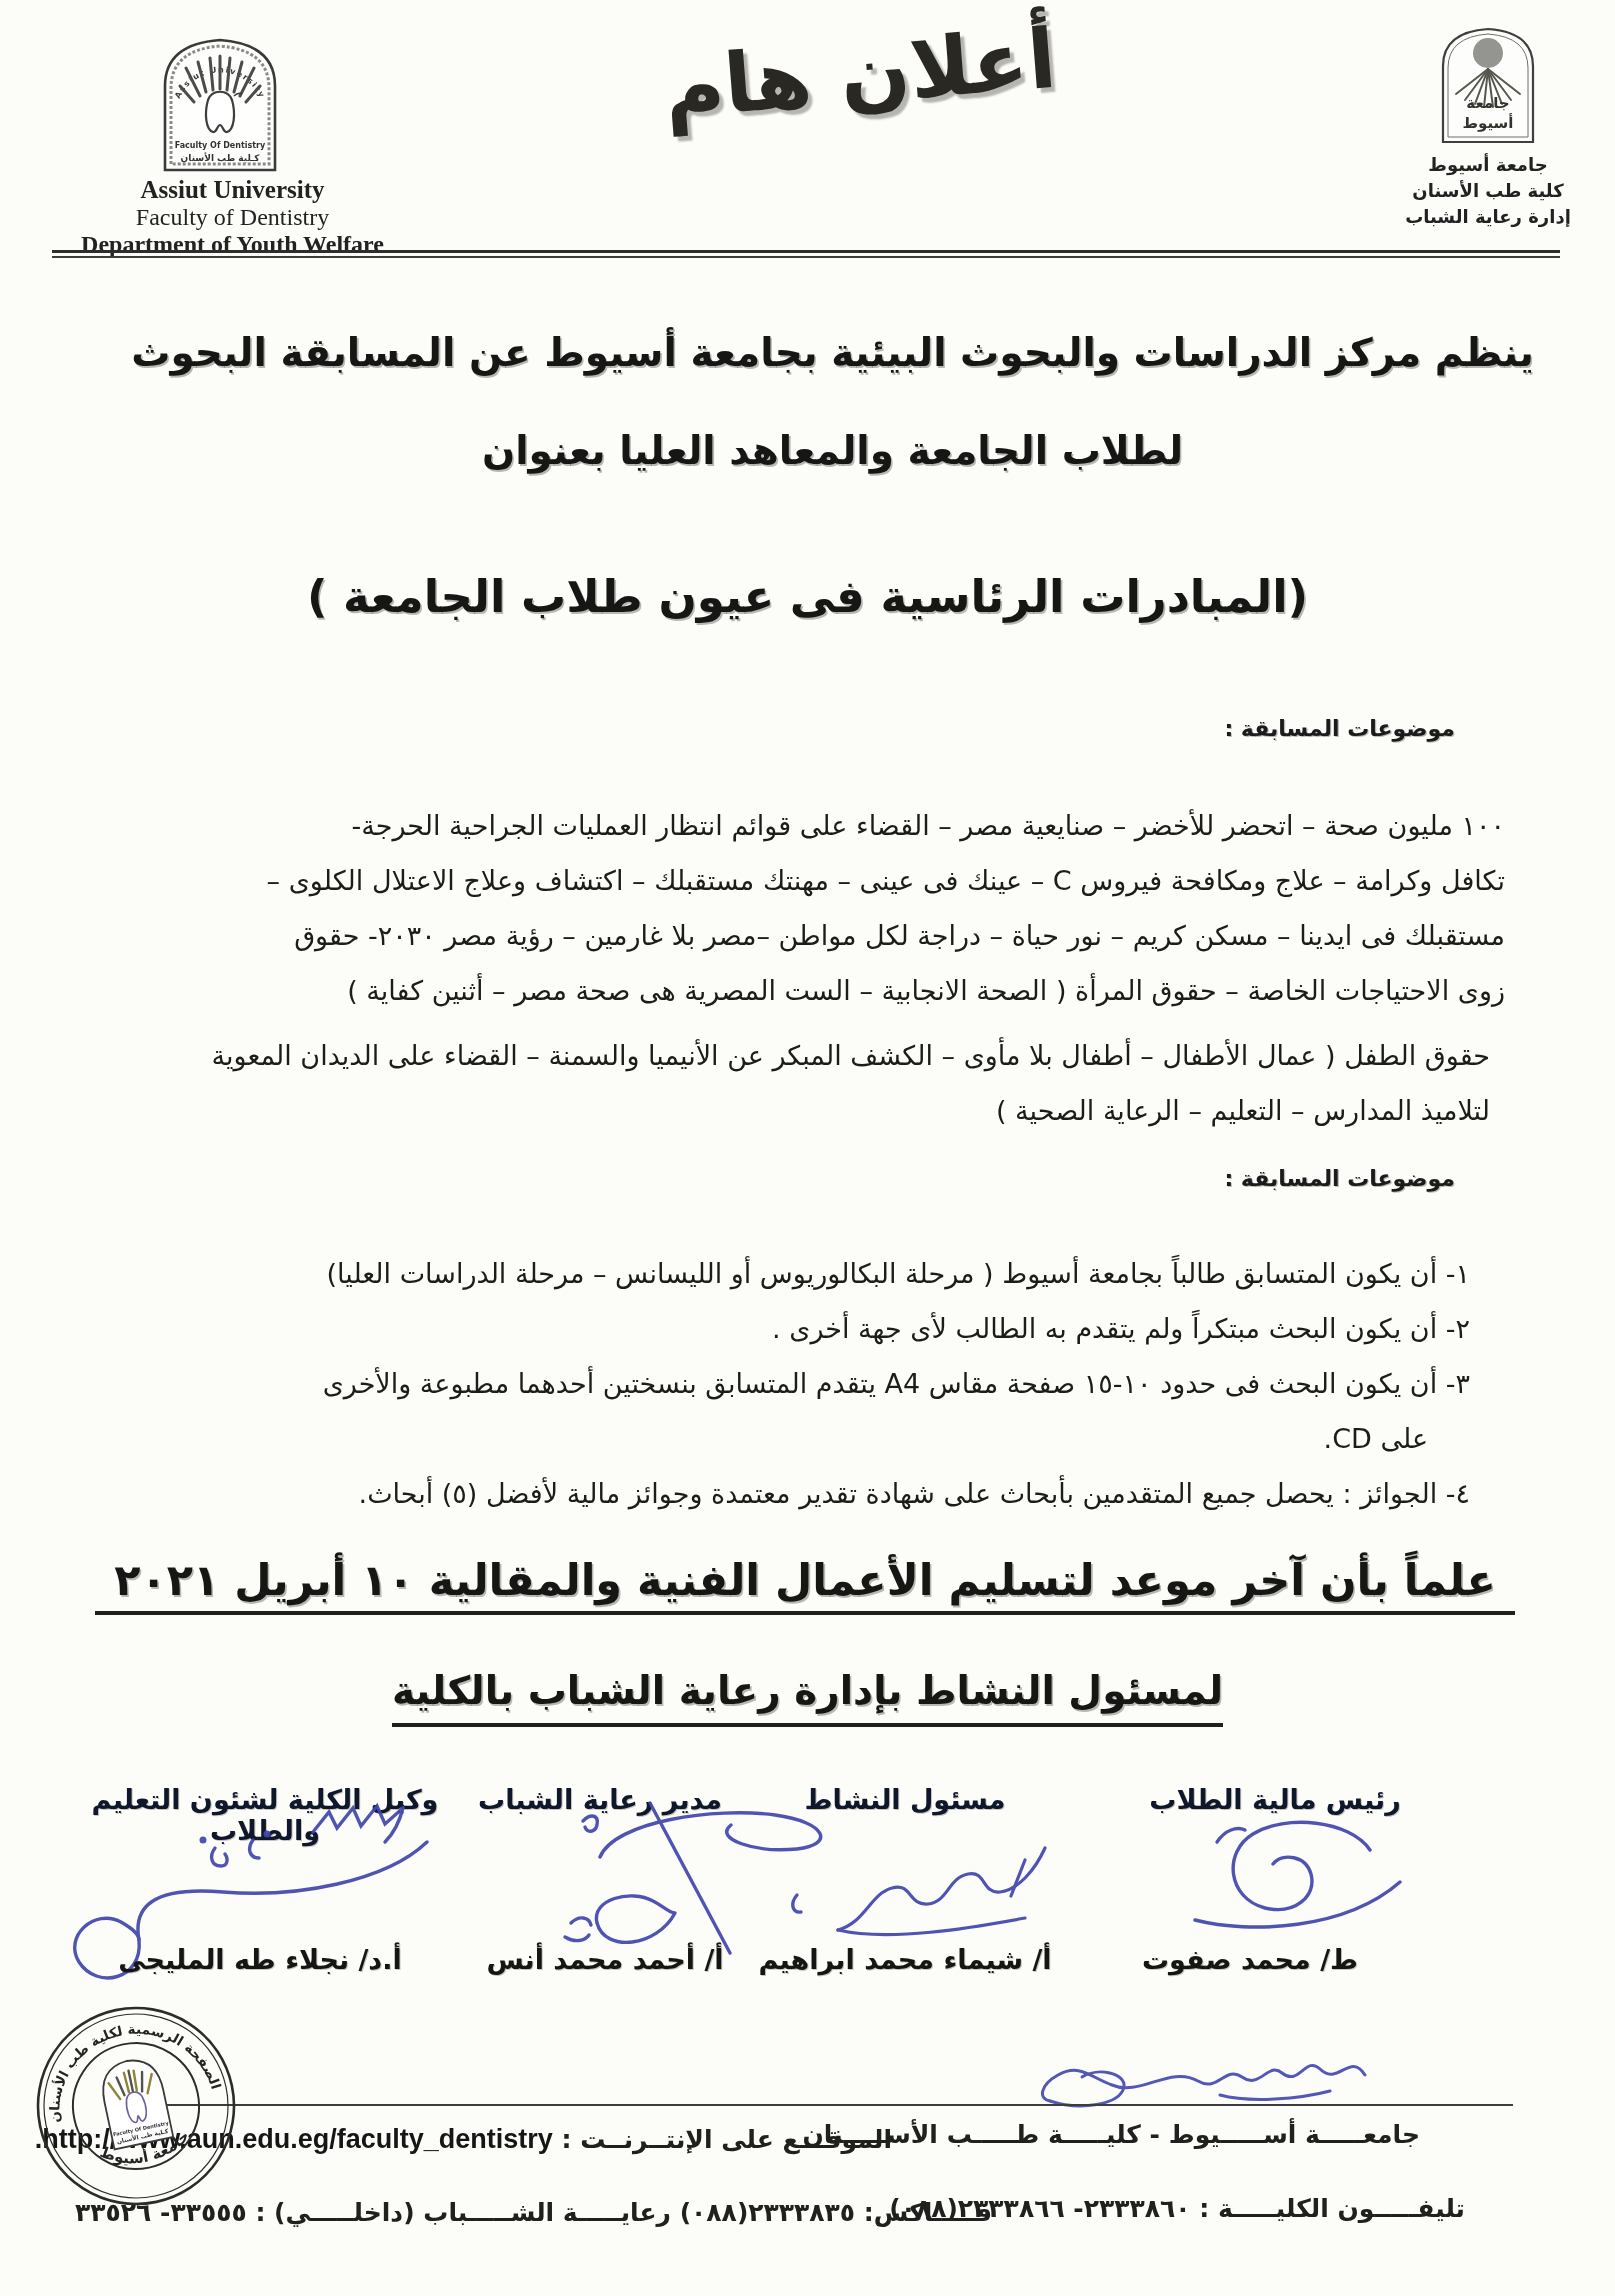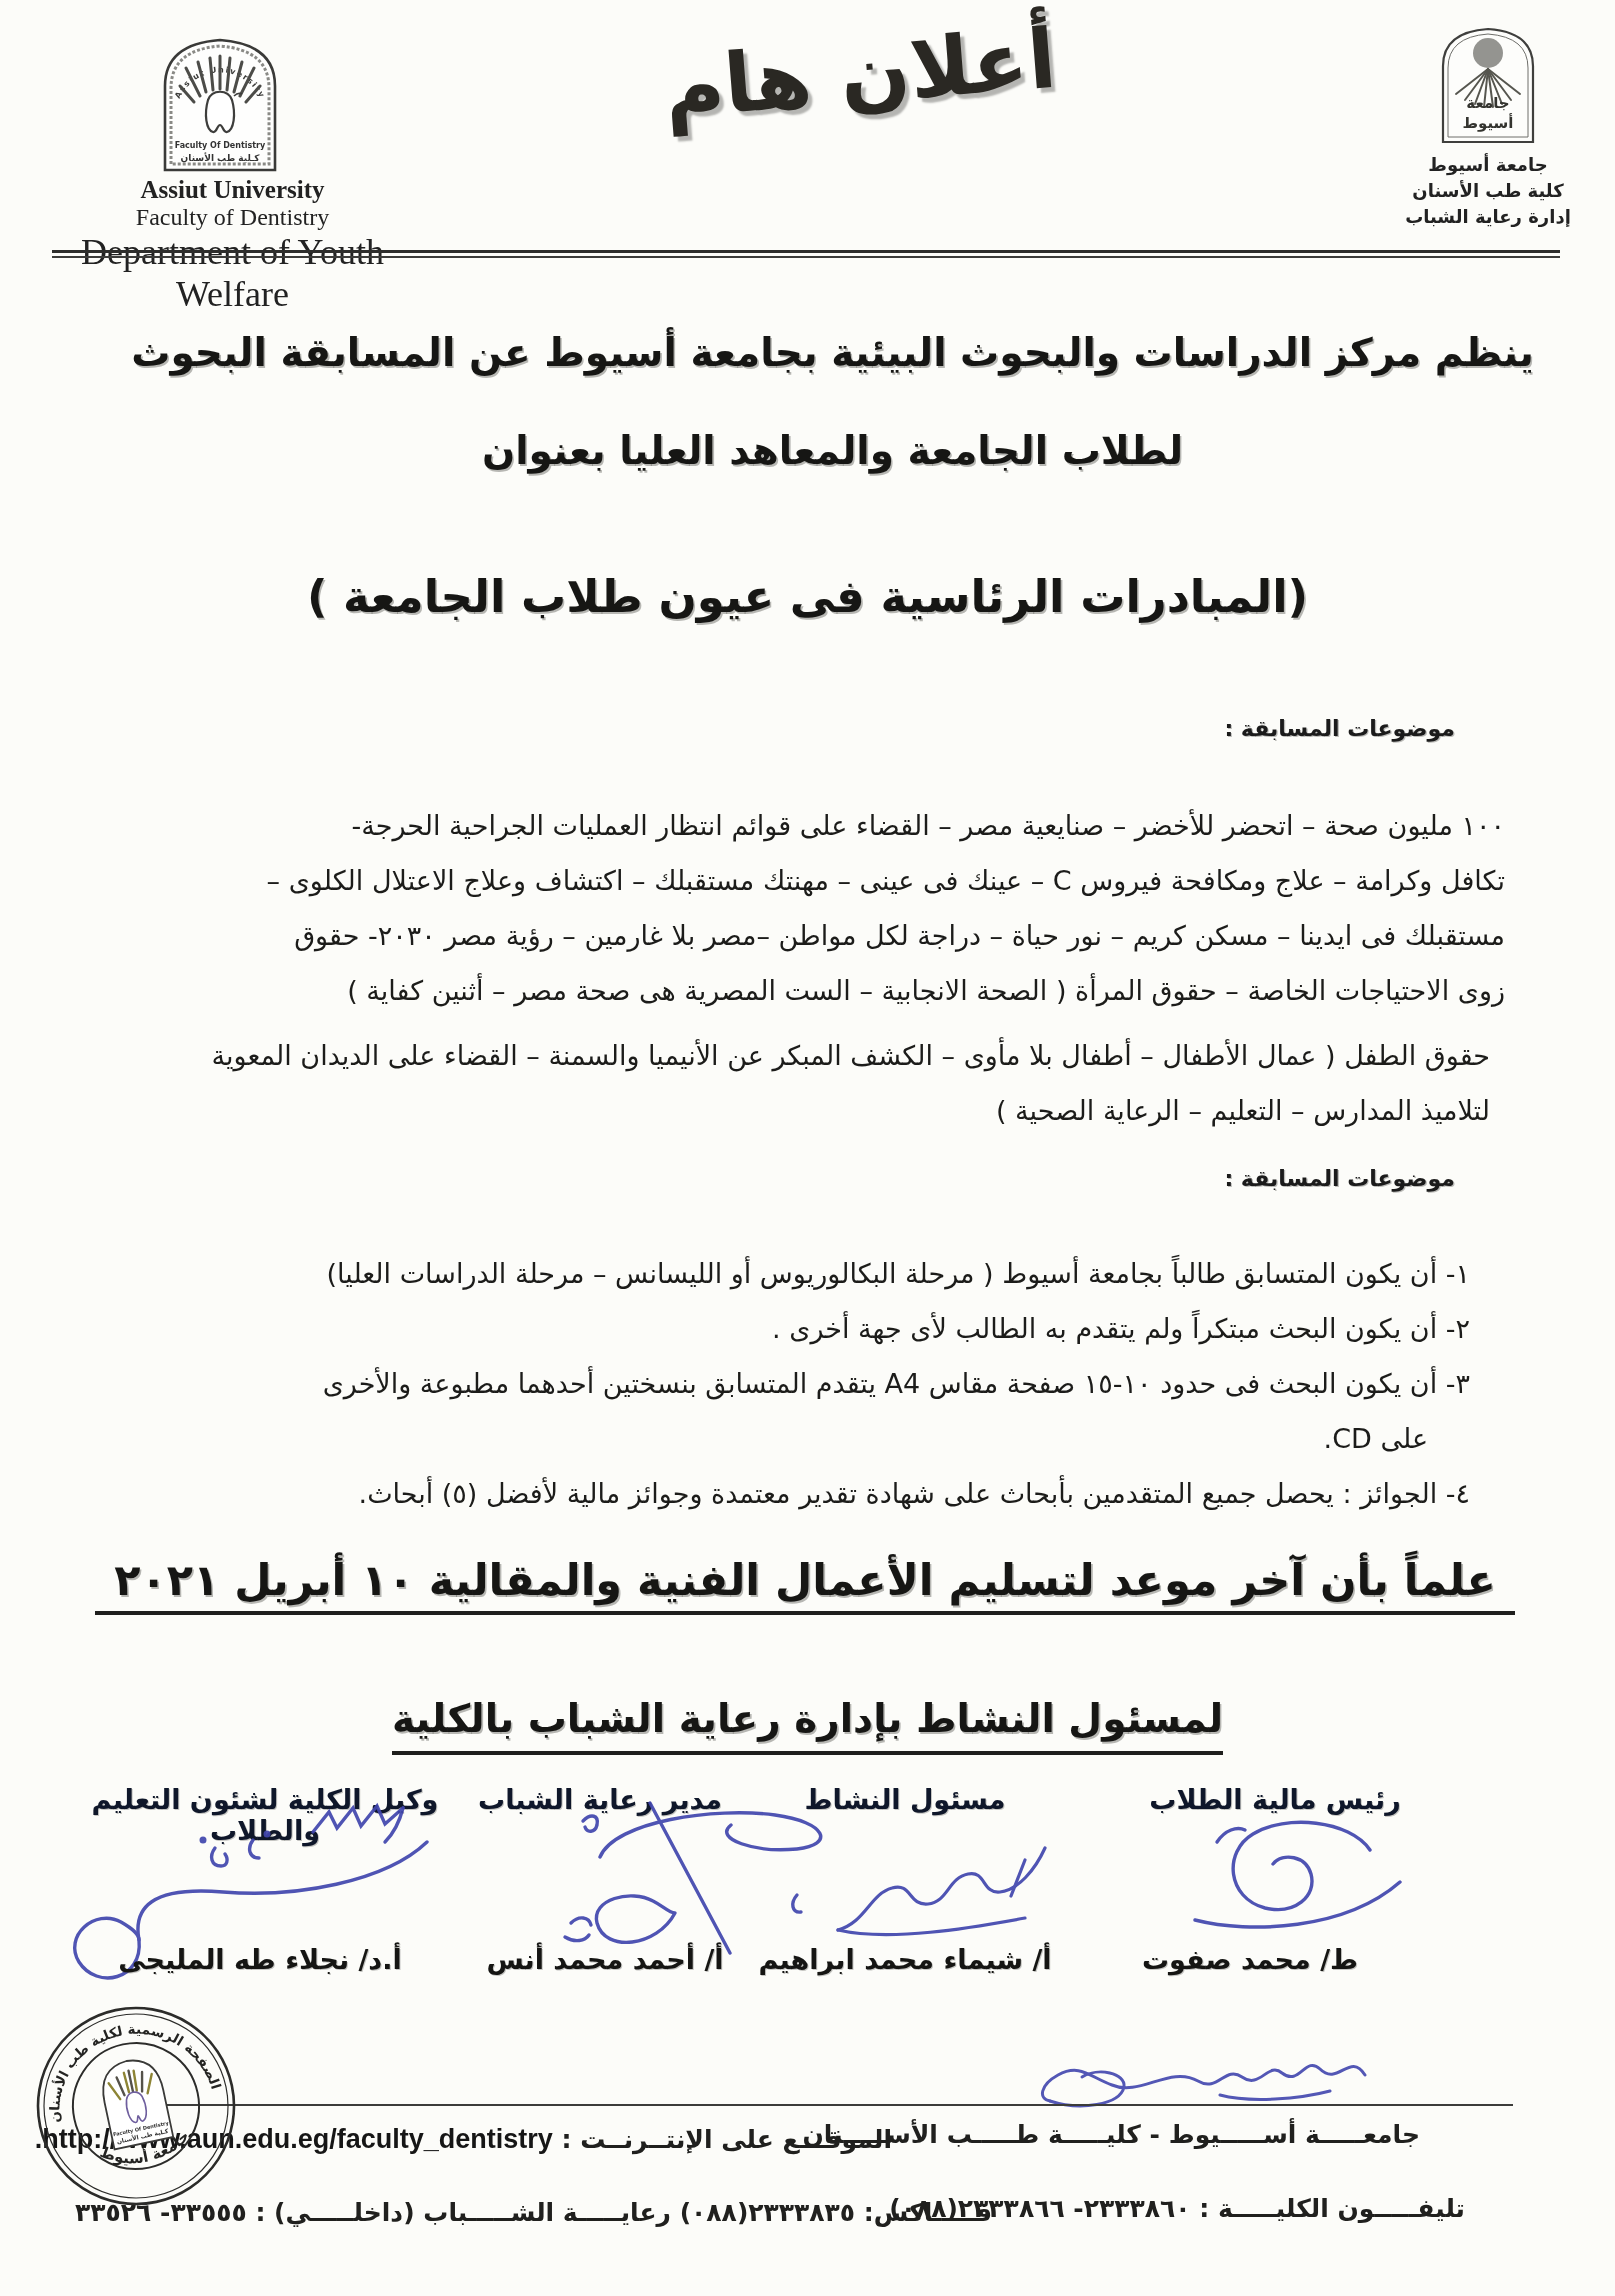--- a/index.html
+++ b/index.html
@@ -3,35 +3,35 @@
 <meta charset="utf-8">
 <style>
   html,body{margin:0;padding:0;background:#fbfbf8;}
   #page{position:relative;width:1615px;height:2296px;background:#fcfcf9;overflow:hidden;
         font-family:"DejaVu Sans",sans-serif;color:#1b1b1b;}
   .abs{position:absolute;}
   
   .hdr-en{font-family:"Liberation Serif","DejaVu Serif",serif;text-align:center;color:#222;}
   .hdr-en .l1{font-weight:bold;font-size:25px;}
   .hdr-en .l2{font-size:24px;}
-  .hdr-en .l3{font-weight:normal;font-size:36px;}
+  .hdr-en .l3{font-weight:bold;font-size:24px;}
   .hdr-ar{text-align:center;font-size:18px;font-weight:bold;line-height:26px;color:#222;}
   .banner{font-size:82px;font-weight:bold;color:#2a2823;transform:rotate(-4.5deg);
           text-shadow:4px 5px 2px #b5b5b2, 1px 1px 0 #ffffff;letter-spacing:-2px;text-align:center;}
   .dbl-rule{border-top:3px solid #2e2e2c;border-bottom:2px solid #3c3c3a;height:3px;}
   
   .display{font-weight:bold;color:#161614;text-align:center;
            text-shadow:1.6px 1.8px 0 rgba(70,70,66,.38);}
   .intro{font-size:39px;width:100%;padding-left:25px;}
   .comp-title{font-size:45px;width:100%;}
   .sec-head{font-size:22px;font-weight:bold;text-shadow:1.2px 1.4px 0 rgba(70,70,66,.35);}
   
   .bodytxt{font-size:27px;font-weight:normal;line-height:55px;direction:rtl;text-align:right;color:#1c1c1a;}
   .deadline1{border-bottom:4px solid #1f1f1d;padding-bottom:6px;}
-  .u-inner{display:inline-block;border-bottom:4px solid #1f1f1d;padding-bottom:10px;margin-top:28px;}
+  .u-inner{display:inline-block;border-bottom:4px solid #1f1f1d;padding-bottom:10px;}
   .sig-title{font-size:27px;font-weight:bold;text-align:center;direction:rtl;color:#0f172a;
              text-shadow:1px 1px 0 rgba(70,70,66,.3);}
   .sig-name{font-size:27px;font-weight:bold;text-align:center;direction:rtl;color:#151513;
             text-shadow:1px 1px 0 rgba(70,70,66,.3);}
   .footer-txt{font-size:25px;font-weight:bold;color:#20201e;white-space:nowrap;}
   .footer-url{font-family:"Liberation Sans","DejaVu Sans",sans-serif;font-weight:bold;font-size:27px;color:#161616;}
   .rule{background:#3c3c3a;height:2px;}
   svg{display:block;}
 </style>
 </head>

